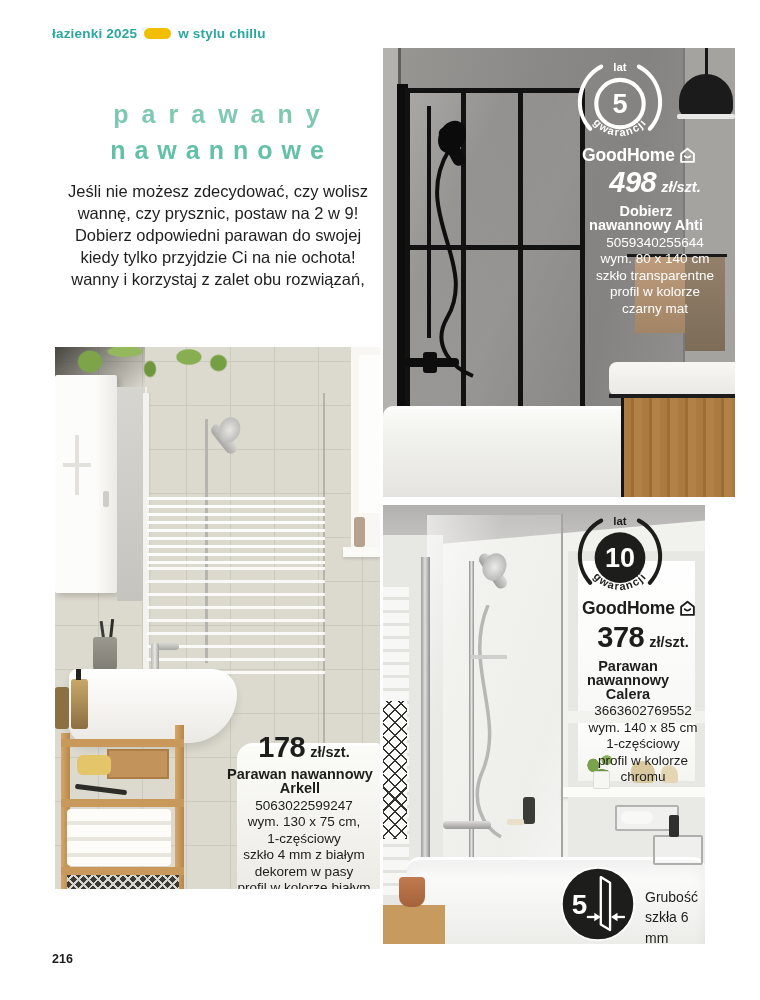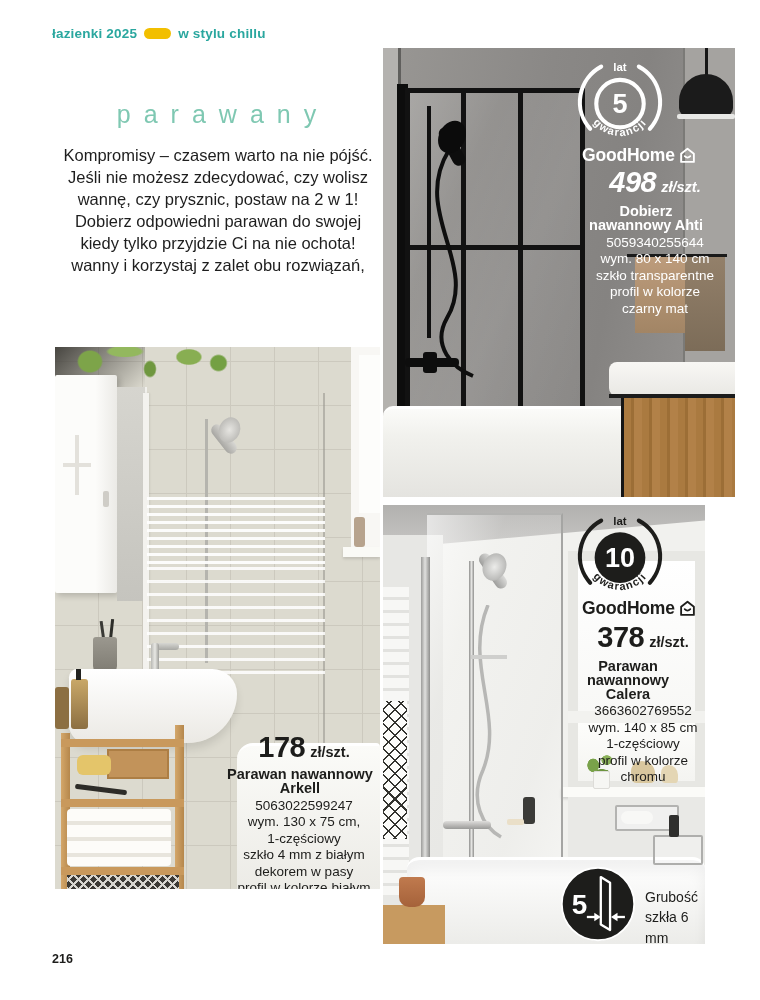--- a/index.html
+++ b/index.html
@@ -8,21 +8,21 @@
   .a{position:absolute;}
 
   
   .header{position:absolute;left:52px;top:26px;display:flex;align-items:center;gap:7px;}
   .brand{color:#2aa79f;font-weight:bold;font-size:13.5px;letter-spacing:.2px;}
   .pill{width:27px;height:11px;background:#f2bf00;border-radius:6px;}
   .tagline{color:#2aa79f;font-weight:bold;font-size:13.5px;letter-spacing:.2px;}
 
   
   .intro{position:absolute;left:48px;top:100px;width:340px;text-align:center;}
-  .title1{font-size:25px;font-weight:400;color:#7fc8b2;letter-spacing:13px;margin-left:10px;}
+  .title1{font-size:25px;font-weight:700;color:#7fc8b2;letter-spacing:13px;margin-left:10px;}
   .title2{font-size:25px;font-weight:bold;color:#63c1a7;letter-spacing:9px;margin-top:7px;margin-left:7px;}
   .intro-body{margin-top:16px;color:#1e1e1e;font-size:16.5px;line-height:1.33;}
 
   
   .photo{position:absolute;overflow:hidden;}
   #photo-ahti{left:383px;top:48px;width:352px;height:449px;
      background:linear-gradient(100deg,#999794 0%,#8a8886 40%,#858381 62%,#9a9896 100%);}
   #photo-calera{left:383px;top:505px;width:322px;height:439px;background:#f1f1ee;}
   #photo-arkell{left:55px;top:347px;width:325px;height:542px;background-color:#dcdacf;
      background-image:repeating-linear-gradient(0deg,transparent 0 43px,#ccc9be 43px 44px),
@@ -63,24 +63,24 @@
 <div class="page">
 
   <div class="header">
     <span class="brand">łazienki 2025</span>
     <span class="pill"></span>
     <span class="tagline">w stylu chillu</span>
   </div>
 
   <div class="intro">
     <div class="title1">parawany</div>
+    <div class="title2">nawannowe</div>
     <div class="intro-body">
-      <div>Kompromisy – czasem warto na nie pójść.</div>
       <div>Jeśli nie możesz zdecydować, czy wolisz</div>
-      <div>wannę, czy prysznic, postaw na 2 w 1!</div>
+      <div>wannę, czy prysznic, postaw na 2 w 9!</div>
       <div>Dobierz odpowiedni parawan do swojej</div>
       <div>kiedy tylko przyjdzie Ci na nie ochota!</div>
       <div>wanny i korzystaj z zalet obu rozwiązań,</div>
     </div>
   </div>
 
   <div class="photo" id="photo-ahti">
     <div class="a" style="left:0;top:0;width:15px;height:100%;background:#b4b2af;"></div>
     <div class="a" style="left:15px;top:0;width:3px;height:100%;background:#605f5d;"></div>
     <div class="a" style="right:0;top:0;width:50px;height:100%;background:#a5a3a0;"></div>

